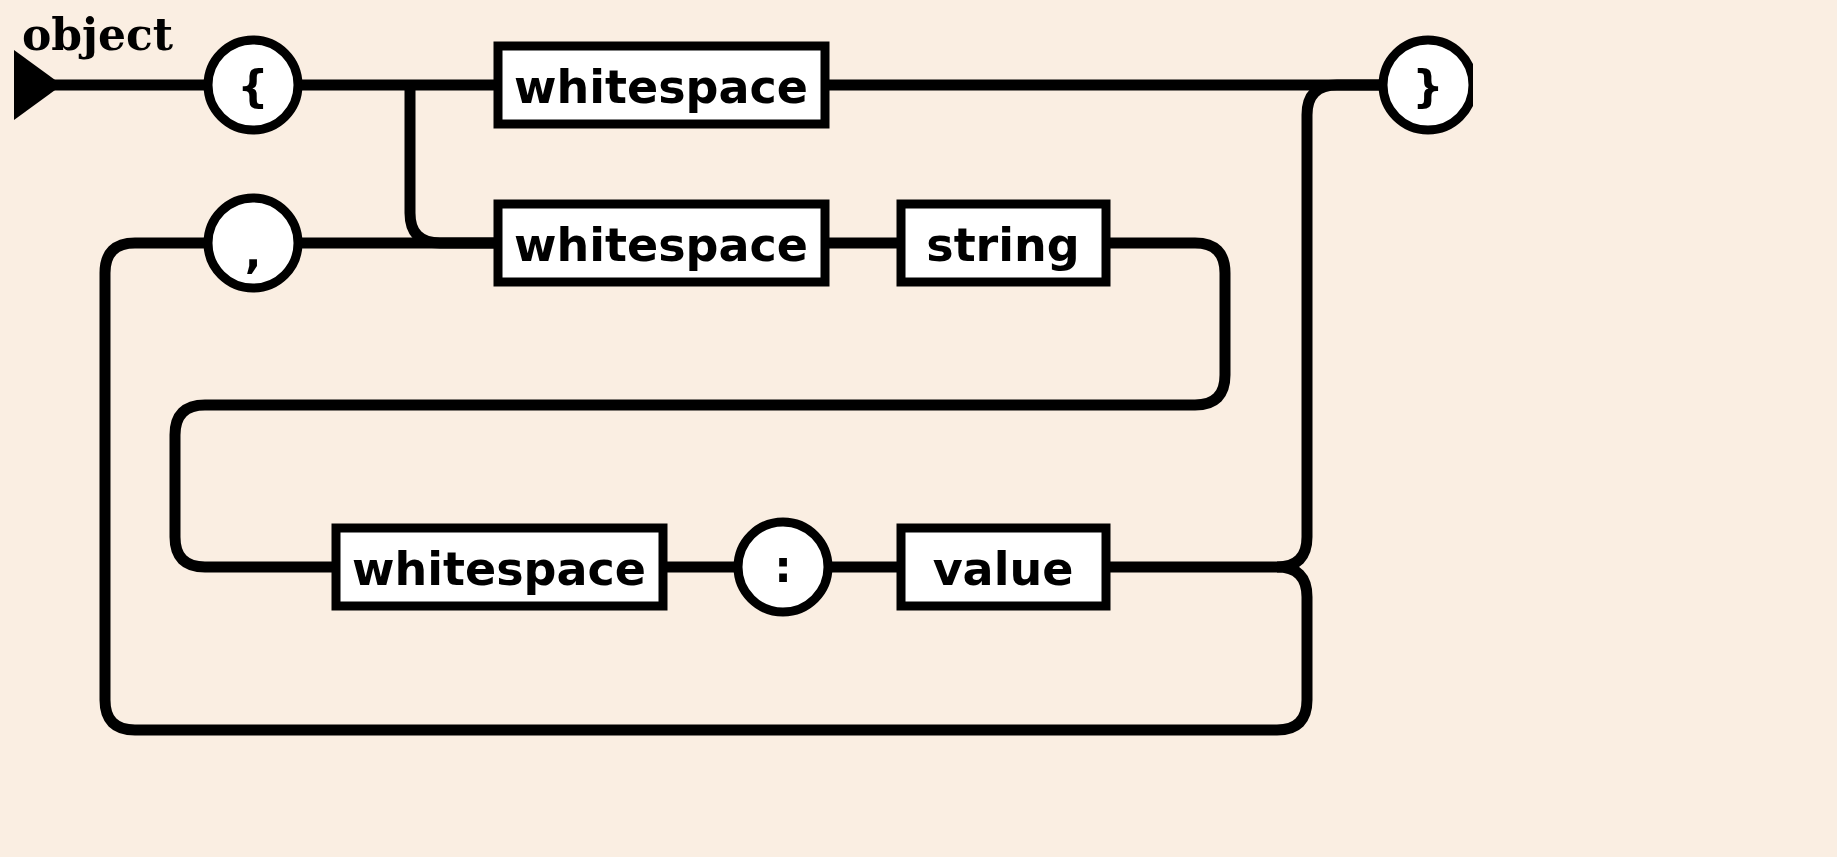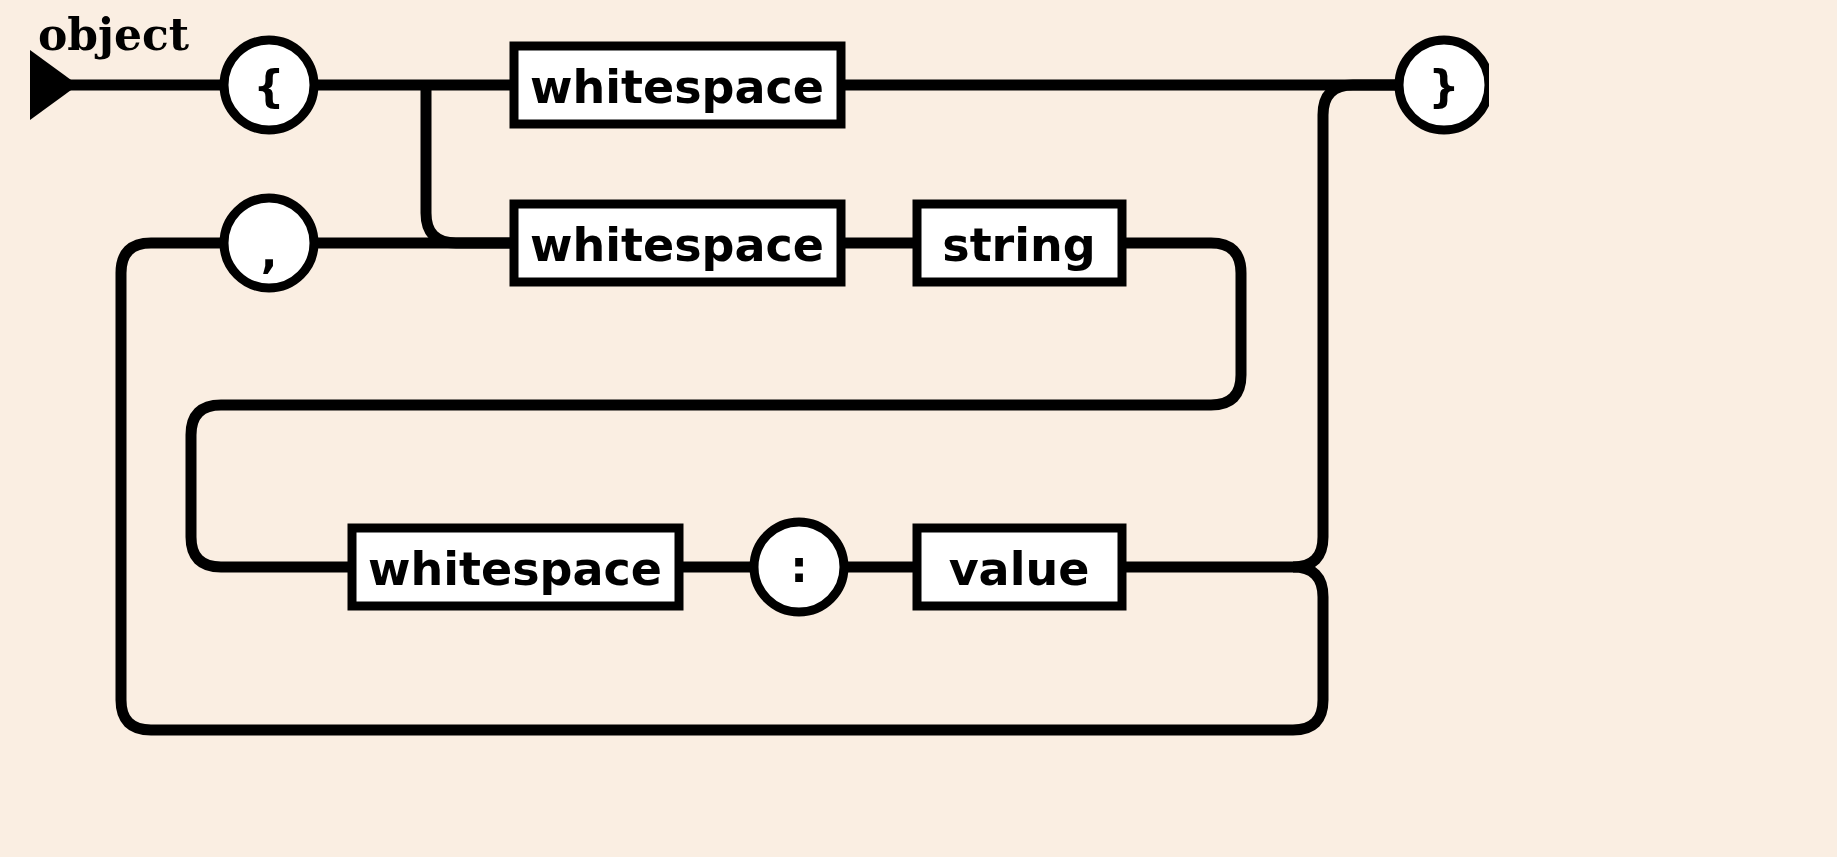--- a/index.html
+++ b/index.html
@@ -7,21 +7,20 @@
     padding: 0;
     background: #faeee2;
   }
   #diagram-root {
     position: relative;
     width: 1473px;
     height: 857px;
     background: #faeee2;
     font-family: "DejaVu Sans", sans-serif;
     overflow: hidden;
-    margin-left: 16px;
   }
   svg#railroad {
     display: block;
     width: 1837px;
     height: 857px;
   }
   .track {
     fill: none;
     stroke: #000000;
     stroke-width: 11;

